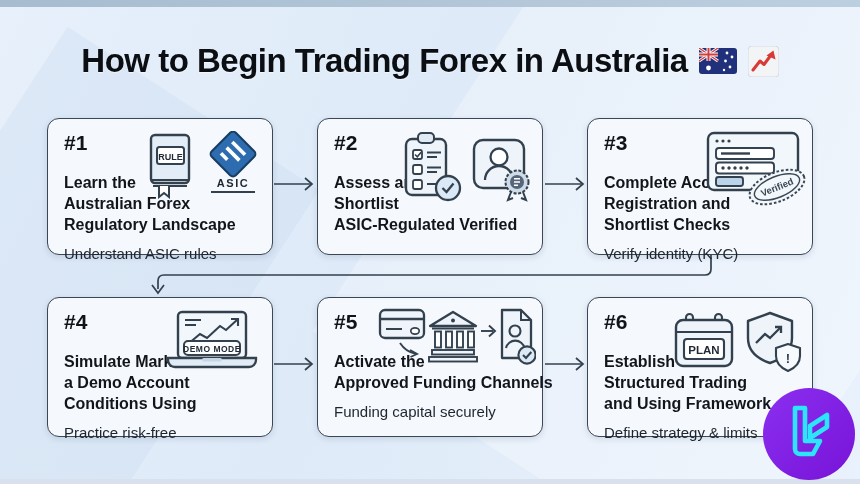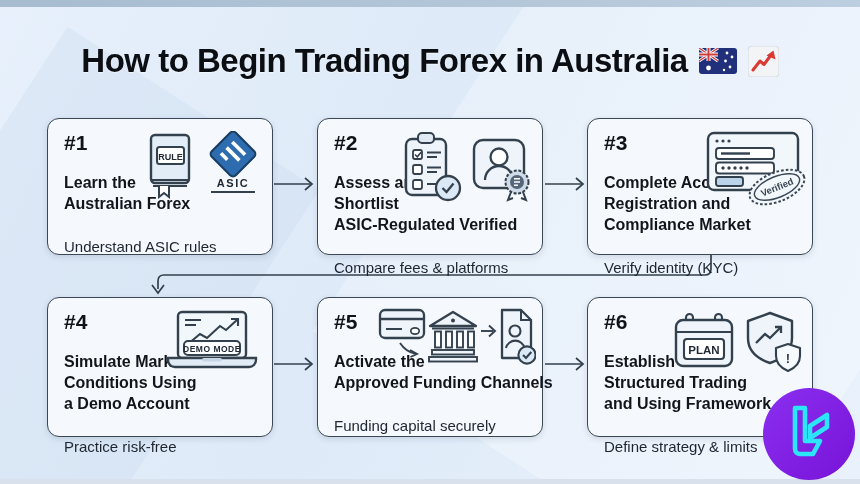--- a/index.html
+++ b/index.html
@@ -24,21 +24,21 @@
 
   .card{position:absolute;width:226px;background:#f5f8fc;border:1.6px solid #3a4754;
     border-radius:12px;padding:12px 13px 12px 16px;
     box-shadow:0 2px 6px rgba(40,60,90,.14);}
   .row1{top:118px;height:137px;}
   .row2{top:297px;height:140px;}
   .c1,.c4{left:47px;} .c2,.c5{left:317px;} .c3,.c6{left:587px;}
   .card-number{font-size:21px;font-weight:bold;color:#10141a;}
   .card-title{margin-top:17px;font-size:16px;font-weight:bold;line-height:21px;color:#12161c;}
   .card-title .tl{white-space:nowrap;}
-  .card-subtitle{margin-top:24px;font-size:15px;color:#1d2530;white-space:nowrap;}
+  .card-subtitle{margin-top:10px;font-size:15px;color:#1d2530;white-space:nowrap;}
   .card-icons{position:absolute;top:12px;right:10px;display:flex;gap:8px;align-items:center;}
   .card-icons.wide{right:6px;top:8px;}
   .stamp-wrap{position:relative;}
   .stamp{position:absolute;right:-8px;bottom:-14px;}
 
   svg text{font-family:"Liberation Sans",sans-serif;}
   .flow{position:absolute;top:0;left:0;pointer-events:none;}
   .logo{position:absolute;right:3px;bottom:2px;}
 </style>
 </head>
@@ -107,20 +107,21 @@
             <path d="M20 23 h18"></path>
             <path d="M20 31 h9"></path>
         </g>
         <text x="29" y="56" font-size="11" font-weight="bold" letter-spacing="1.5" text-anchor="middle" fill="#1d2630">ASIC</text>
         <path d="M7 61 h44" stroke="#33404e" stroke-width="1.8"></path>
       </svg>
     </div>
     <div class="card-title">
       <div class="tl">Learn the</div>
       <div class="tl">Australian Forex</div>
+      <div class="tl">Regulatory Landscape</div>
     </div>
     <div class="card-subtitle">Understand ASIC rules</div>
   </section>
 
   <section class="card row1 c2">
     <div class="card-number">#2</div>
     <div class="card-icons">
       <svg width="60" height="72" viewBox="0 0 60 72">
         <rect x="4" y="8" width="40" height="56" rx="6" fill="#eef4fa" stroke="#33404e" stroke-width="2.4"></rect>
         <rect x="16" y="2" width="16" height="10" rx="4" fill="#dfeaf4" stroke="#33404e" stroke-width="2"></rect>
@@ -142,21 +143,20 @@
         <circle cx="47" cy="50" r="7" fill="#55657a"></circle>
         <path d="M44 46.8 h6 M44 50 h6 M44 53.2 h4" stroke="#ffffff" stroke-width="1.5"></path>
         <path d="M41 60 l-3 8 5 -2 M53 60 l3 8 -5 -2" fill="none" stroke="#33404e" stroke-width="2"></path>
       </svg>
     </div>
     <div class="card-title">
       <div class="tl">Assess and</div>
       <div class="tl">Shortlist</div>
       <div class="tl">ASIC-Regulated Verified</div>
     </div>
-    <div class="card-subtitle">Compare fees &amp; platforms</div>
   </section>
 
   <section class="card row1 c3">
     <div class="card-number">#3</div>
     <div class="card-icons">
       <div class="stamp-wrap">
         <svg width="96" height="62" viewBox="0 0 96 62">
           <rect x="2" y="2" width="90" height="57" rx="6" fill="#f2f7fb" stroke="#33404e" stroke-width="2.4"></rect>
           <circle cx="11" cy="10" r="1.6" fill="#33404e"></circle>
             <circle cx="17" cy="10" r="1.6" fill="#33404e"></circle>
@@ -178,43 +178,43 @@
             <ellipse cx="33" cy="24" rx="29" ry="14.5" fill="#f2f7fb" stroke="#3a4754" stroke-width="2" stroke-dasharray="2.6 2"></ellipse>
             <ellipse cx="33" cy="24" rx="24" ry="10.5" fill="none" stroke="#3a4754" stroke-width="1.4"></ellipse>
             <text x="33" y="27.5" font-size="9.5" font-weight="bold" text-anchor="middle" fill="#3a4754">Verified</text>
           </g>
         </svg>
       </div>
     </div>
     <div class="card-title">
       <div class="tl">Complete Account</div>
       <div class="tl">Registration and</div>
-      <div class="tl">Compliance Market</div>
+      <div class="tl">Shortlist Checks</div>
     </div>
     <div class="card-subtitle">Verify identity (KYC)</div>
   </section>
 
   <section class="card row2 c4">
     <div class="card-number">#4</div>
     <div class="card-icons">
       <svg width="100" height="64" viewBox="0 0 100 64">
         <rect x="16" y="2" width="68" height="46" rx="4" fill="#f2f7fb" stroke="#33404e" stroke-width="2.4"></rect>
         <path d="M23 10 h16 M23 15 h11" stroke="#33404e" stroke-width="2.1"></path>
         <path d="M26 34 L38 24 L45 28 L58 16 L64 20 L76 9" fill="none" stroke="#33404e" stroke-width="2.1"></path>
         <path d="M69 9 h7 v7" fill="none" stroke="#33404e" stroke-width="2.1"></path>
         <rect x="22" y="31" width="56" height="14" rx="4" fill="#fbfdff" stroke="#33404e" stroke-width="2"></rect>
         <text x="50" y="41.5" font-size="8.5" font-weight="bold" letter-spacing=".5" text-anchor="middle" fill="#222b35">DEMO MODE</text>
         <path d="M6 48 h88 v2 a7 7 0 0 1 -7 7 H13 a7 7 0 0 1 -7 -7 z" fill="#e1ebf5" stroke="#33404e" stroke-width="2.3"></path>
         <rect x="40" y="48" width="20" height="3.4" rx="1.7" fill="#c6d6e6"></rect>
       </svg>
     </div>
     <div class="card-title">
       <div class="tl">Simulate Market</div>
+      <div class="tl">a Demo Account</div>
       <div class="tl">Conditions Using</div>
-      <div class="tl">a Demo Account</div>
     </div>
     <div class="card-subtitle">Practice risk-free</div>
   </section>
 
   <section class="card row2 c5">
     <div class="card-number">#5</div>
     <div class="card-icons wide">
       <svg width="158" height="62" viewBox="0 0 158 62">
         <g>
           <rect x="2" y="4" width="44" height="28" rx="5" fill="#eef4fa" stroke="#33404e" stroke-width="2.3"></rect>

